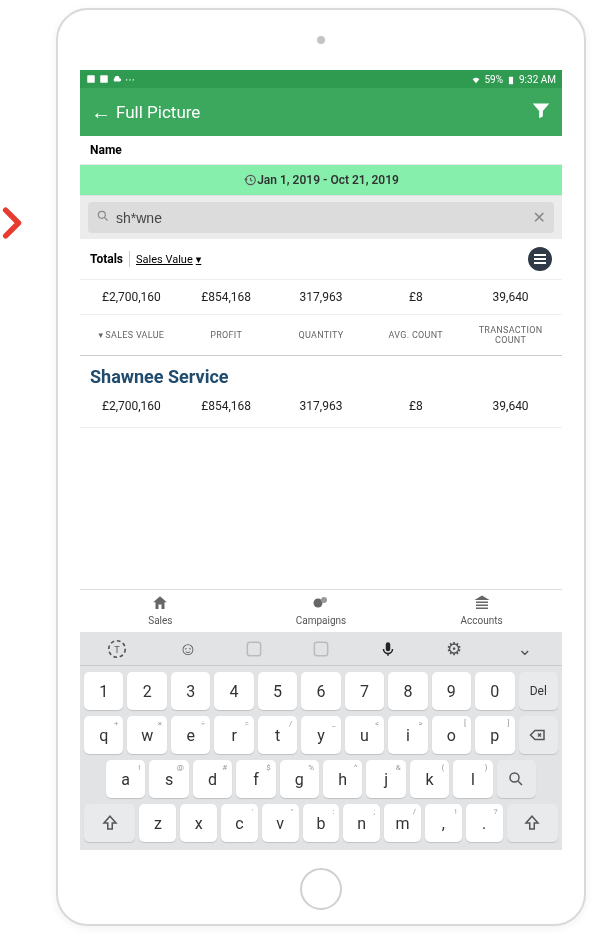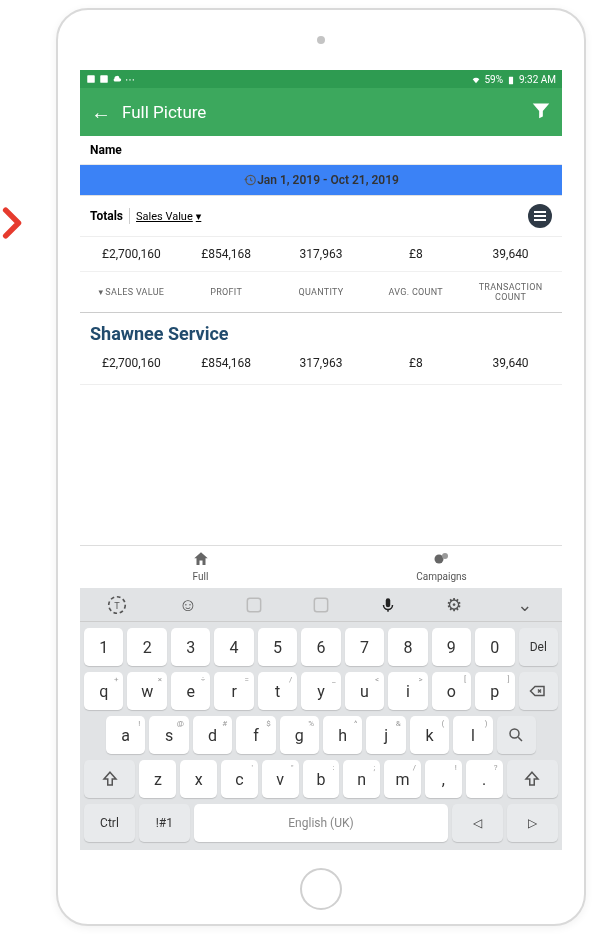--- a/index.html
+++ b/index.html
@@ -81,36 +81,36 @@
     
     .app-bar {
       background: #3ca85d;
       color: #fff;
       height: 48px;
       display: flex;
       align-items: center;
       padding: 0 10px;
     }
     .app-bar .back { width: 22px; text-align: center; font-size: 20px; cursor: pointer; }
-    .app-bar .title { font-size: 17px; margin-left: 10px; font-weight: 400; }
+    .app-bar .title { font-size: 17px; margin-left: 4px; font-weight: 400; }
     .app-bar .spacer { flex: 1; }
     .app-bar .filter { font-size: 18px; cursor: pointer; }
 
     
     .name-row {
       background: #fff;
       padding: 7px 10px;
       font-size: 12px;
       font-weight: 700;
       border-bottom: 1px solid #e8e8e8;
     }
 
     
     .date-range {
-      background: #3b82f6;
+      background: #86efac;
       padding: 8px 10px;
       text-align: center;
       font-size: 12px;
       font-weight: 600;
       border-bottom: 1px solid #e0e0e0;
       display: flex;
       align-items: center;
       justify-content: center;
       color: #333;
     }
@@ -345,20 +345,32 @@
 
     <div class="date-range">
       <svg viewBox="0 0 24 24" fill="none" stroke="#555" stroke-width="2">
           <circle cx="13" cy="12" r="8"></circle>
           <path d="M13 8v4l3 2"></path>
           <path d="M3 12l2-2 2 2"></path>
         </svg>
       <span>Jan 1, 2019 - Oct 21, 2019</span>
     </div>
 
+    <div class="search-row">
+      <div class="search-box">
+        <span class="searchicon">
+          <svg width="14" height="14" viewBox="0 0 24 24" fill="none" stroke="#888" stroke-width="2">
+              <circle cx="10" cy="10" r="6"></circle>
+              <path d="M20 20l-5-5"></path>
+            </svg>
+        </span>
+        <input type="text" value="sh*wne" style="">
+        <span class="clear">✕</span>
+      </div>
+    </div>
 
     <div class="totals-row">
       <span class="tot-label">Totals</span>
       <span class="divider-v"></span>
       <span class="dropdown">
         <span>Sales Value</span>
         <span>▾</span>
       </span>
       <span class="spacer"></span>
       <span class="menu-circle">
@@ -394,28 +406,34 @@
       <div>39,640</div>
     </div>
 
     <div class="content-spacer"></div>
 
     <div class="bottom-nav">
       <div class="nav-item">
         <svg viewBox="0 0 24 24" fill="#666">
             <path d="M12 3l9 8h-3v9h-4v-6H10v6H6v-9H3l9-8z"></path>
           </svg>
-        <span>Full</span>
+        <span>Sales</span>
       </div>
       <div class="nav-item">
         <svg viewBox="0 0 24 24" fill="#666">
             <circle cx="8" cy="12" r="6"></circle>
             <circle cx="16" cy="8" r="4" fill="#999"></circle>
           </svg>
         <span>Campaigns</span>
+      </div>
+      <div class="nav-item">
+        <svg viewBox="0 0 24 24" fill="#666">
+            <path d="M4 10h16v2H4zm0 4h16v2H4zm0 4h16v2H4zM12 2L2 8h20L12 2z"></path>
+          </svg>
+        <span>Accounts</span>
       </div>
     </div>
 
     <div class="kbd">
       <div class="kbd-toolbar">
         <div>
           <svg viewBox="0 0 24 24" width="22" height="22" fill="none" stroke="#555" stroke-width="1.8">
               <circle cx="12" cy="12" r="9" stroke-dasharray="4 3"></circle>
               <text x="12" y="16" font-size="10" text-anchor="middle" fill="#555" stroke="none">T</text>
             </svg>
@@ -596,26 +614,17 @@
               <span class="sup">?</span>
               <span>.</span>
             </div>
           <div class="key fn wide">
             <svg viewBox="0 0 24 24" fill="none" stroke="#555" stroke-width="2">
                 <path d="M12 3l8 9h-5v8H9v-8H4l8-9z"></path>
               </svg>
           </div>
         </div>
 
-        <div class="kbd-row">
-          <div class="key fn">Ctrl</div>
-          <div class="key fn">!#1</div>
-          <div class="key space" style="font-size:12px;color:#888;">
-              <span>English (UK)</span>
-            </div>
-          <div class="key fn">◁</div>
-          <div class="key fn">▷</div>
-        </div>
       </div>
     </div>
 
   </div>
 </div>
 
 </body></html>

